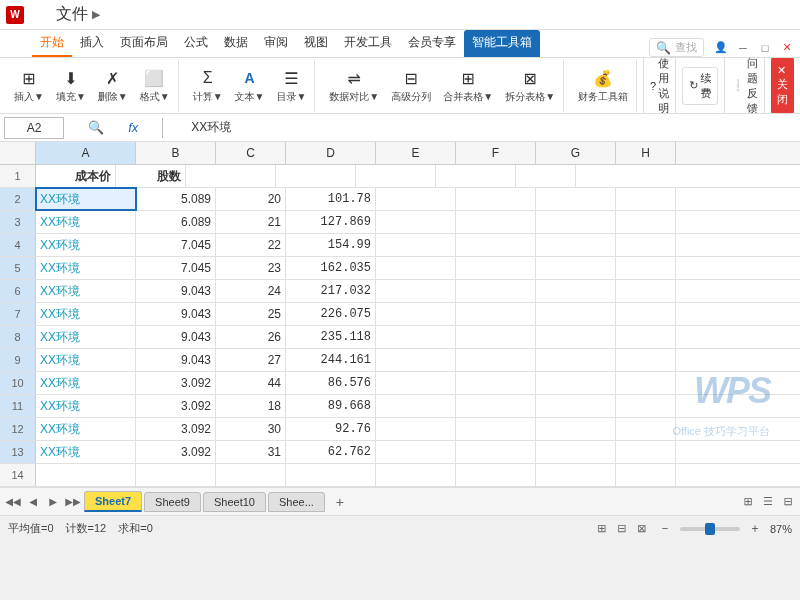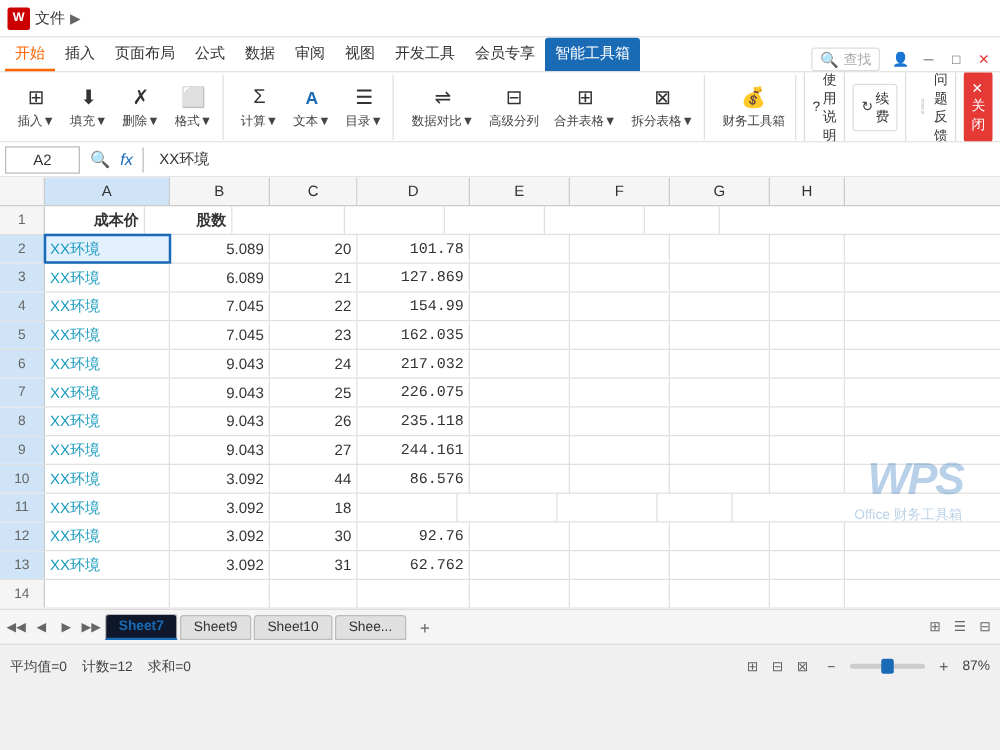--- a/index.html
+++ b/index.html
@@ -10,40 +10,40 @@
       height: 30px;
       background: #fff;
       display: flex;
       align-items: center;
       padding: 0 6px;
       border-bottom: 1px solid #ddd;
       font-size: 12px;
     }
     .title-bar-left { display: flex; align-items: center; gap: 4px; }
     .title-bar-icon { width: 18px; height: 18px; background: #c00; display: flex; align-items: center; justify-content: center; color: #fff; font-size: 10px; font-weight: bold; border-radius: 2px; }
-    .title-bar-text { color: #333; font-size: 12px; }
+    .title-bar-text { color: #333; font-size: 16px; margin-left: 28px; }
     .title-btn { width: 18px; height: 18px; display: flex; align-items: center; justify-content: center; font-size: 11px; color: #666; cursor: pointer; }
 
     
     .ribbon-tabs {
       height: 28px;
       background: #fff;
       display: flex;
       align-items: flex-end;
       padding: 0 4px;
       border-bottom: 1px solid #ddd;
     }
     .ribbon-tab {
       padding: 4px 8px;
       font-size: 12px;
       color: #333;
       cursor: pointer;
       border-bottom: 2px solid transparent;
     }
-    .ribbon-tab.active { color: #ff6600; border-bottom: 2px solid #ff6600; }
+    .ribbon-tab.active { color: #ff6600; border-bottom: 2px solid #ff6600; margin-left: 28px; }
     .ribbon-tab.highlight2 { background: #1a6bb5; color: #fff; border-radius: 3px 3px 0 0; padding: 4px 8px; margin-bottom: 0; }
 
     
     .toolbar {
       height: 56px;
       background: #fff;
       border-bottom: 1px solid #ddd;
       display: flex;
       align-items: center;
       padding: 0 6px;
@@ -110,21 +110,21 @@
     }
 
     
     .formula-bar {
       height: 28px;
       background: #fff;
       border-bottom: 1px solid #ddd;
       display: flex;
       align-items: center;
       padding: 0 4px;
-      gap: 4px;
+      gap: 20px;
     }
     .cell-ref {
       width: 60px;
       height: 22px;
       border: 1px solid #bbb;
       text-align: center;
       font-size: 12px;
       color: #333;
       padding: 0 4px;
     }
@@ -228,21 +228,21 @@
     .sheet-tab {
       padding: 3px 10px;
       background: #e0e0e0;
       border: 1px solid #bbb;
       border-radius: 3px 3px 0 0;
       font-size: 11px;
       cursor: pointer;
       color: #333;
     }
     .sheet-tab.active {
-      background: #0f172a;
+      background: #fde047;
       color: #1a6bb5;
       border-bottom: 2px solid #1a6bb5;
       font-weight: bold;
     }
     .sheet-add-btn {
       width: 18px;
       height: 18px;
       display: flex;
       align-items: center;
       justify-content: center;
@@ -257,21 +257,21 @@
       align-items: center;
       gap: 4px;
     }
 
     
     .status-bar {
       height: 26px;
       background: #f0f0f0;
       border-top: 1px solid #ddd;
       display: flex;
-      align-items: flex-end;
+      align-items: center;
       padding: 0 8px;
       font-size: 11px;
       color: #444;
       gap: 12px;
     }
     .status-bar-right {
       margin-left: auto;
       display: flex;
       align-items: center;
       gap: 8px;
@@ -306,27 +306,28 @@
     .view-icons { display: flex; gap: 4px; }
     .view-icon {
       width: 16px; height: 16px;
       display: flex; align-items: center; justify-content: center;
       font-size: 11px; color: #666; cursor: pointer;
     }
 
     
     .wps-watermark {
       position: absolute;
-      bottom: 68px;
+      bottom: 48px;
       right: 30px;
       display: flex;
       flex-direction: column;
       align-items: flex-end;
       opacity: 0.3;
       pointer-events: none;
+      gap: 12px;
     }
     .wps-logo-text {
       font-size: 36px;
       font-weight: bold;
       color: #1a6bb5;
       letter-spacing: -2px;
       font-style: italic;
     }
     .wps-sub-text {
       font-size: 11px;
@@ -587,20 +588,21 @@
         <div class="cell cell-e"></div>
         <div class="cell cell-f"></div>
         <div class="cell cell-g"></div>
         <div class="cell cell-h"></div>
       </div>
       <div class="grid-row">
         <div class="row-num selected">11</div>
         <div class="cell cell-a" style="color: rgb(26, 156, 190);">XX环境</div>
         <div class="cell cell-b">3.092</div>
         <div class="cell cell-c">18</div>
+        <div class="cell cell-d">89.668</div>
         <div class="cell cell-e"></div>
         <div class="cell cell-f"></div>
         <div class="cell cell-g"></div>
         <div class="cell cell-h"></div>
       </div>
       <div class="grid-row">
         <div class="row-num selected">12</div>
         <div class="cell cell-a" style="color: rgb(26, 156, 190);">XX环境</div>
         <div class="cell cell-b">3.092</div>
         <div class="cell cell-c">30</div>
@@ -629,21 +631,21 @@
         <div class="cell cell-d"></div>
         <div class="cell cell-e"></div>
         <div class="cell cell-f"></div>
         <div class="cell cell-g"></div>
         <div class="cell cell-h"></div>
       </div>
     </div>
 
   <div class="wps-watermark">
     <div class="wps-logo-text">WPS</div>
-    <div class="wps-sub-text">Office 财务工具箱</div>
+    <div class="wps-sub-text">Office 技巧学习平台</div>
   </div>
 </div>
 
 <div class="sheet-tabs-bar">
   <div class="sheet-nav-btn">◀◀</div>
   <div class="sheet-nav-btn">◀</div>
   <div class="sheet-nav-btn">▶</div>
   <div class="sheet-nav-btn">▶▶</div>
   <div class="sheet-tab active">Sheet7</div>
   <div class="sheet-tab">Sheet9</div>

